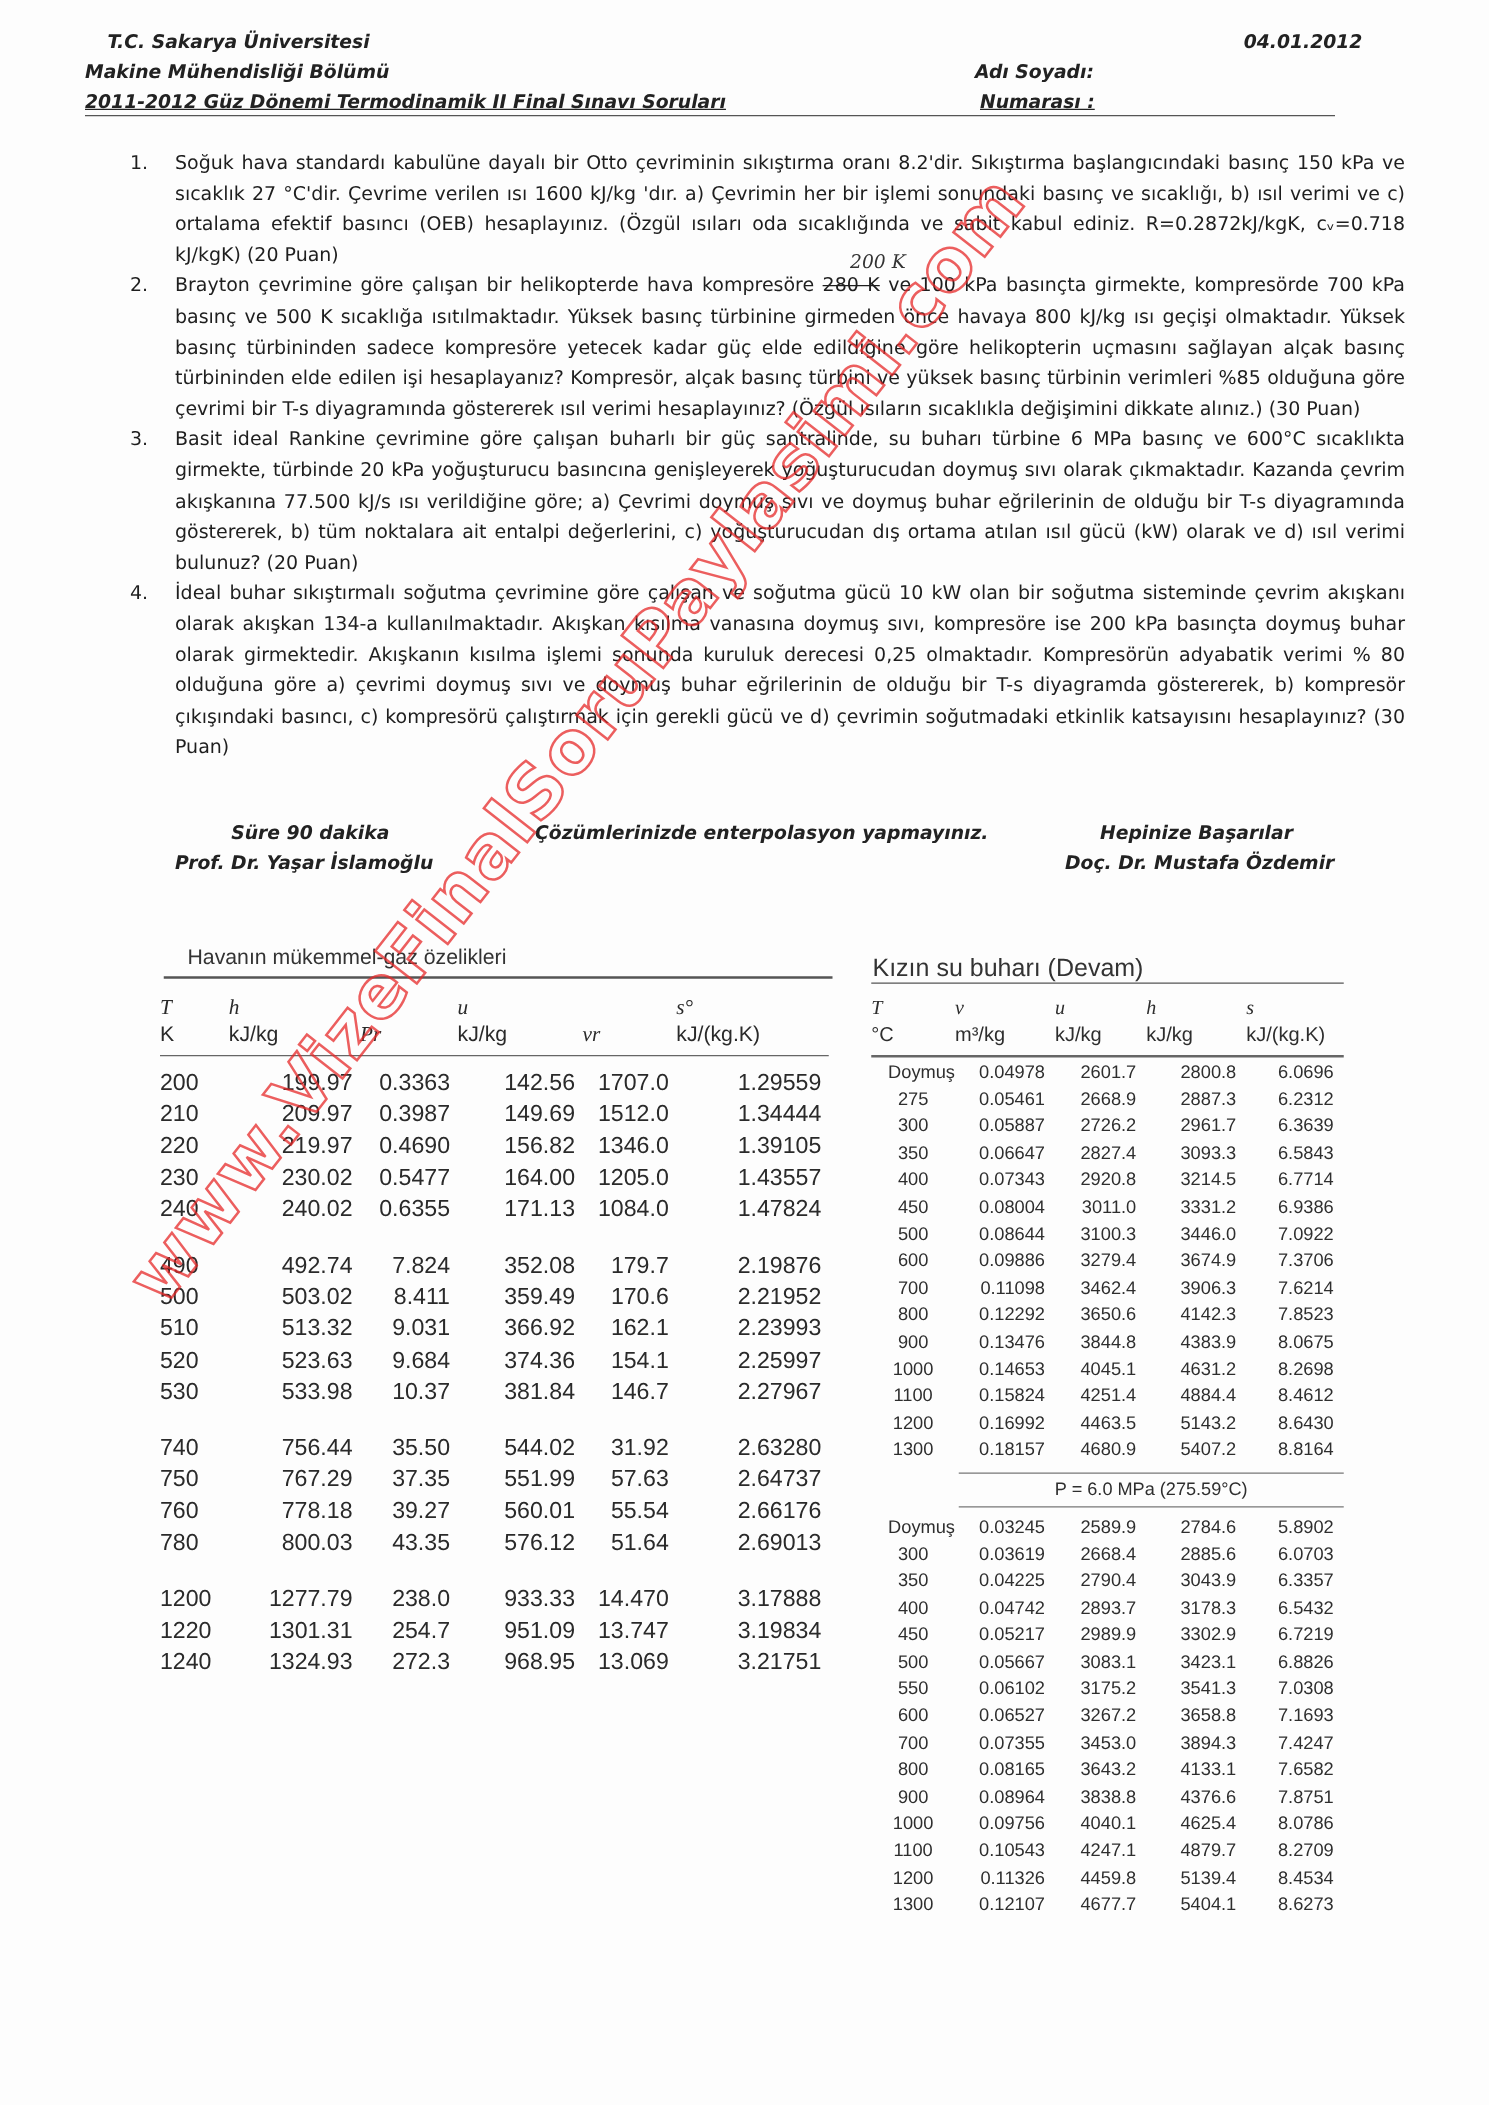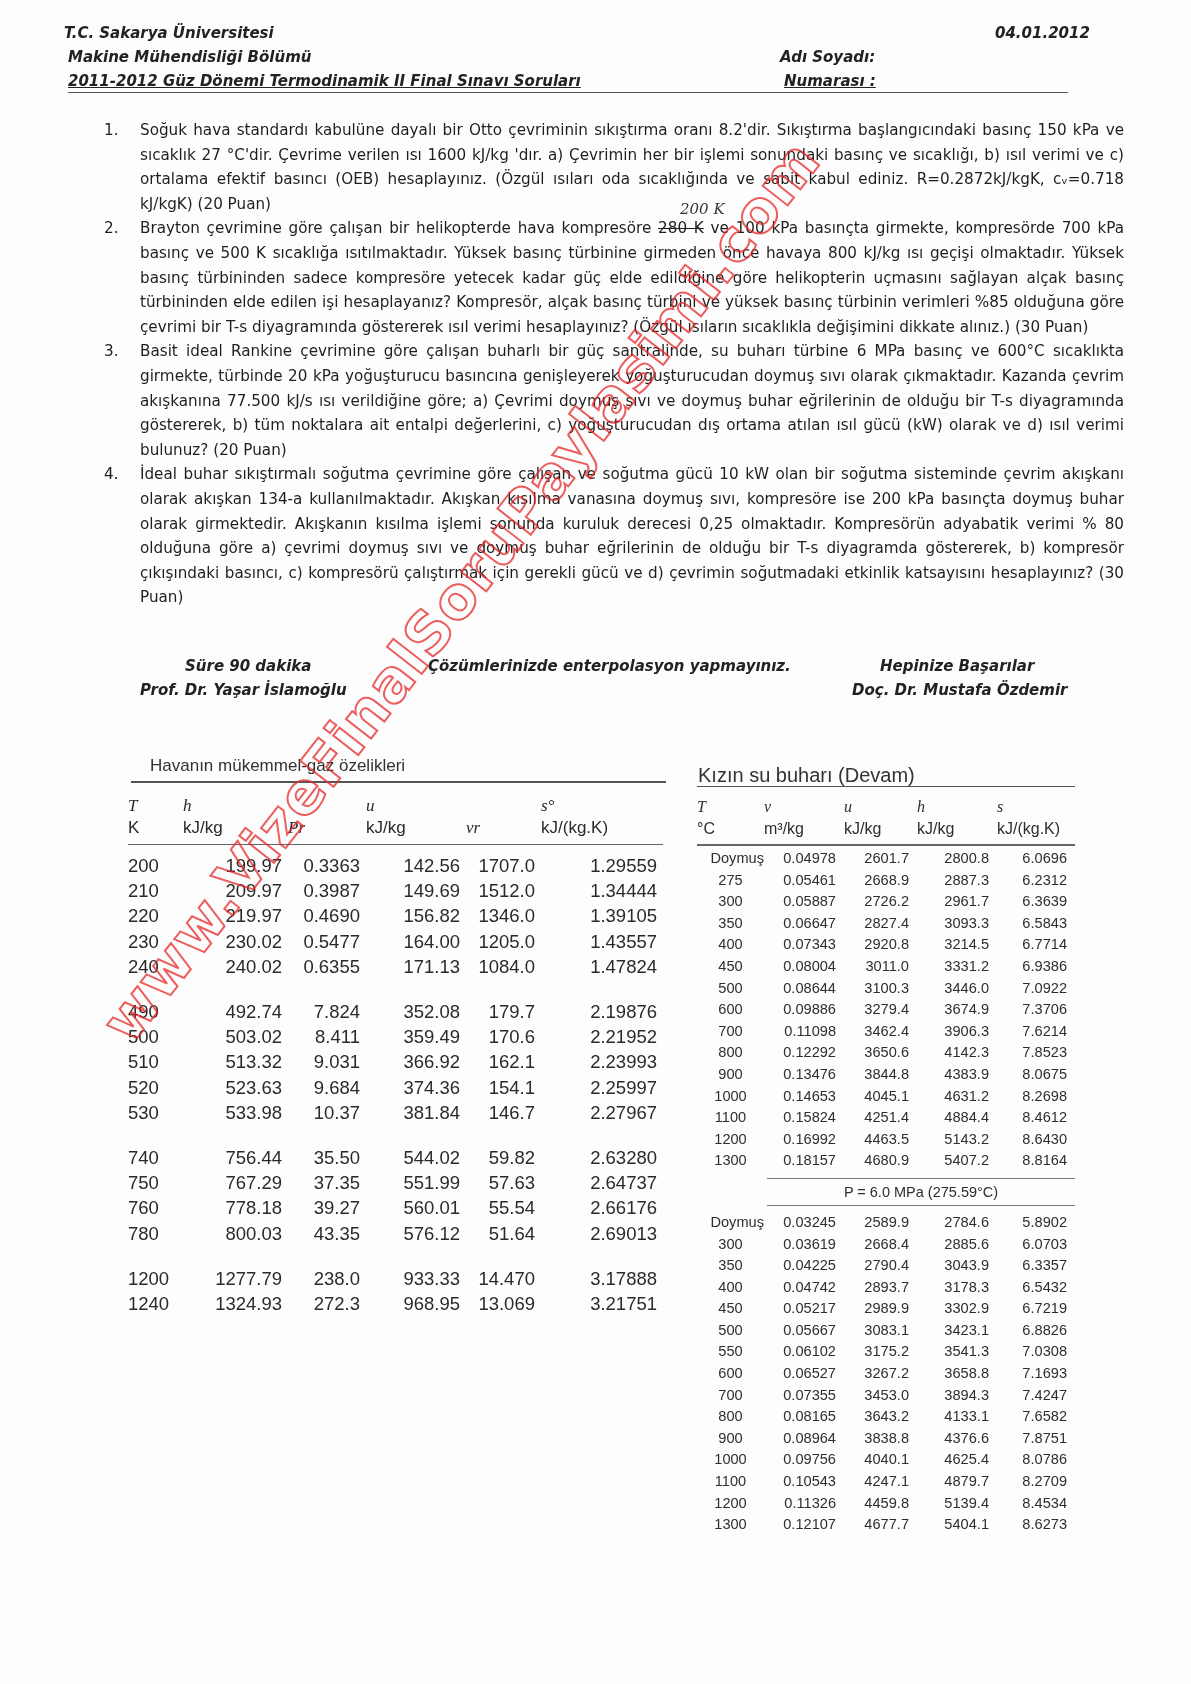--- a/index.html
+++ b/index.html
@@ -37,21 +37,21 @@
   .section { text-align: center; font-size: 14.5px; line-height: 22px; margin-left: 70px; padding: 2px 0; border-bottom: 1px solid #777; margin-bottom: 6px; }
   .watermark {
     position: absolute; left: 115px; top: 1000px; transform-origin: left center; transform: rotate(-52deg);
     font-family: "DejaVu Sans", sans-serif; font-weight: bold; font-size: 58px; letter-spacing: 1px;
     color: rgba(255,255,255,0); -webkit-text-stroke: 2px rgba(230,40,40,0.75); white-space: nowrap; pointer-events: none;
   }
 </style>
 </head>
 <body>
 
-<div class="hdr" style="left:64px;top:24px;font-style:italic;">T.C. Sakarya Üniversitesi</div>
+<div class="hdr" style="left:86px;top:24px;font-style:italic;">T.C. Sakarya Üniversitesi</div>
 <div class="hdr" style="left:68px;top:48px;">Makine Mühendisliği Bölümü</div>
 <div class="hdr" style="left:68px;top:72px;text-decoration:underline;">2011-2012 Güz Dönemi Termodinamik II Final Sınavı Soruları</div>
 <div class="hdr" style="left:995px;top:24px;">04.01.2012</div>
 <div class="hdr" style="left:780px;top:48px;">Adı Soyadı:</div>
 <div class="hdr" style="left:784px;top:72px;text-decoration:underline;">Numarası :</div>
 <div class="hdr-line" style="left:68px;top:92px;width:1000px;"></div>
 
 <div class="q-list">
   <div class="q">
     <span class="q-num">1.</span>
@@ -179,21 +179,21 @@
         <span>381.84</span>
         <span>146.7</span>
         <span>2.27967</span>
       </div>
       <div class="gap"></div>
       <div class="row">
         <span>740</span>
         <span>756.44</span>
         <span>35.50</span>
         <span>544.02</span>
-        <span>59.82</span>
+        <span>31.92</span>
         <span>2.63280</span>
       </div>
       <div class="row">
         <span>750</span>
         <span>767.29</span>
         <span>37.35</span>
         <span>551.99</span>
         <span>57.63</span>
         <span>2.64737</span>
       </div>
@@ -214,20 +214,28 @@
         <span>2.69013</span>
       </div>
       <div class="gap"></div>
       <div class="row">
         <span>1200</span>
         <span>1277.79</span>
         <span>238.0</span>
         <span>933.33</span>
         <span>14.470</span>
         <span>3.17888</span>
+      </div>
+      <div class="row">
+        <span>1220</span>
+        <span>1301.31</span>
+        <span>254.7</span>
+        <span>951.09</span>
+        <span>13.747</span>
+        <span>3.19834</span>
       </div>
       <div class="row">
         <span>1240</span>
         <span>1324.93</span>
         <span>272.3</span>
         <span>968.95</span>
         <span>13.069</span>
         <span>3.21751</span>
       </div>
     </div>

